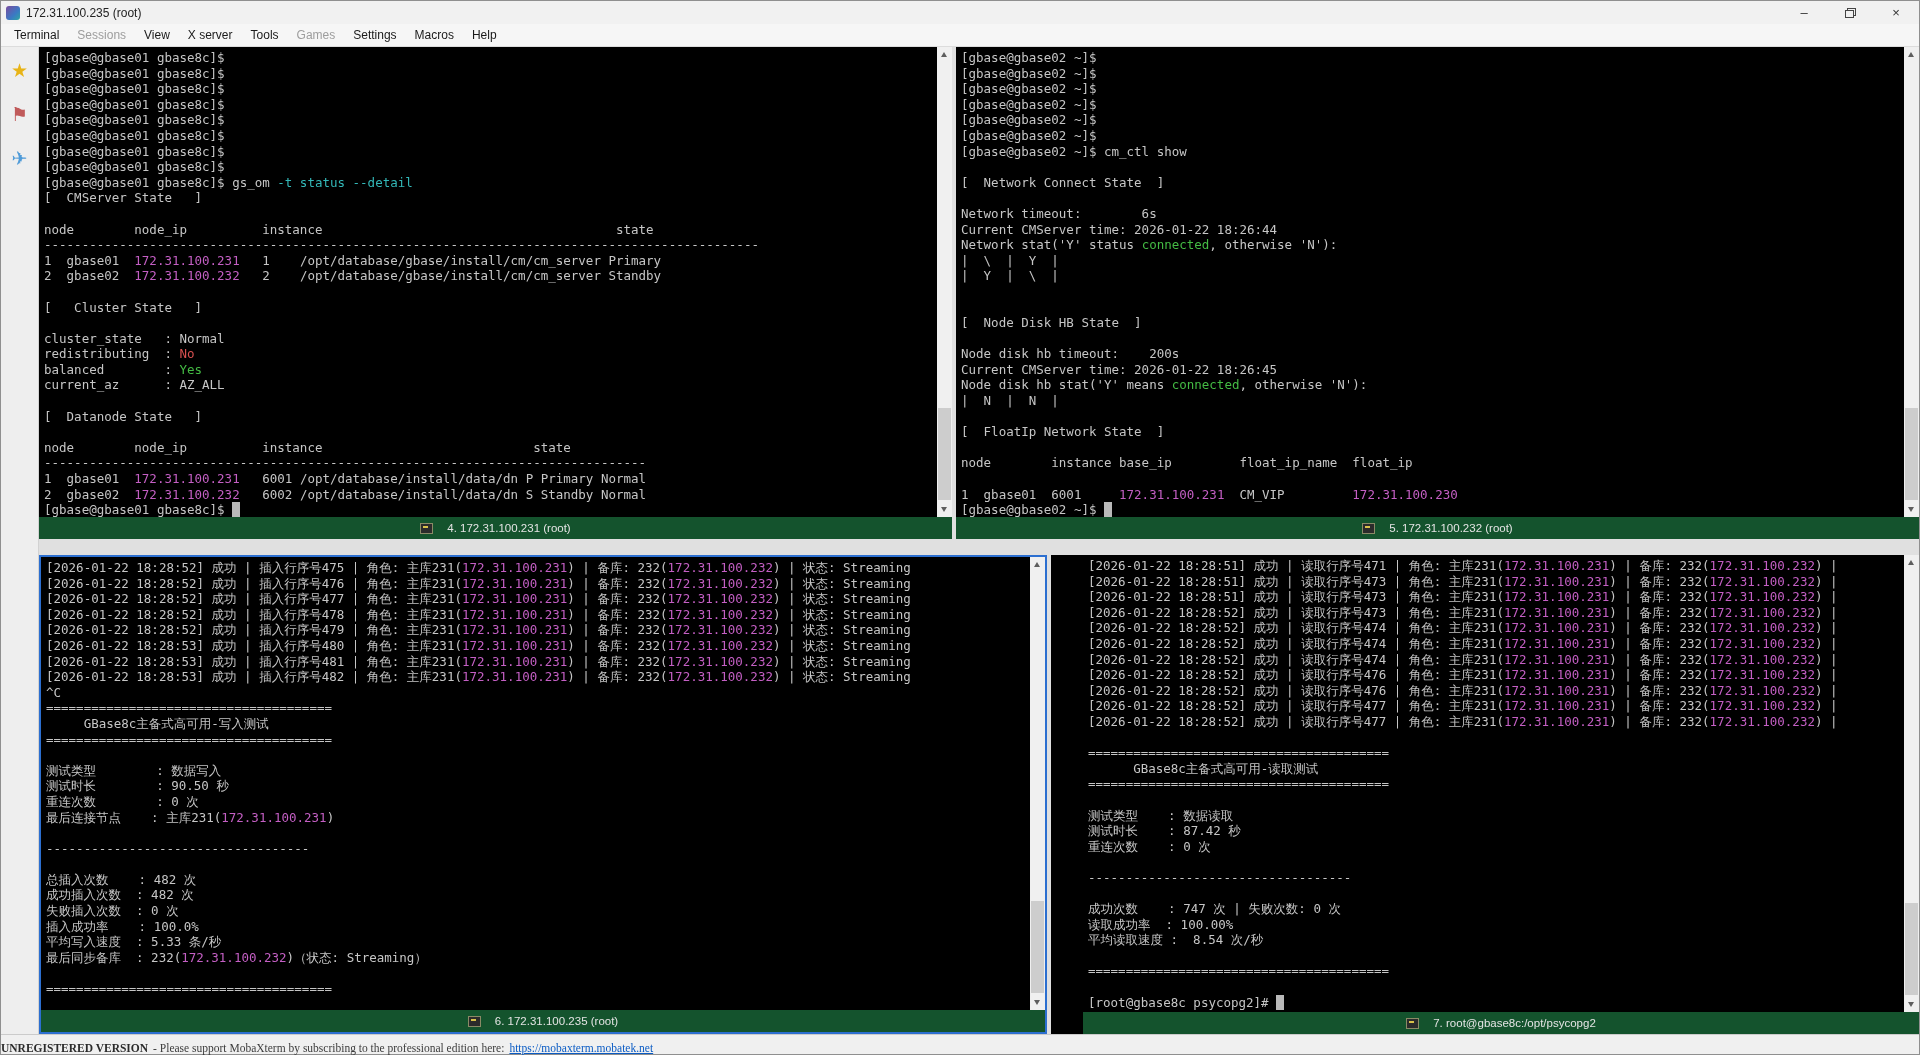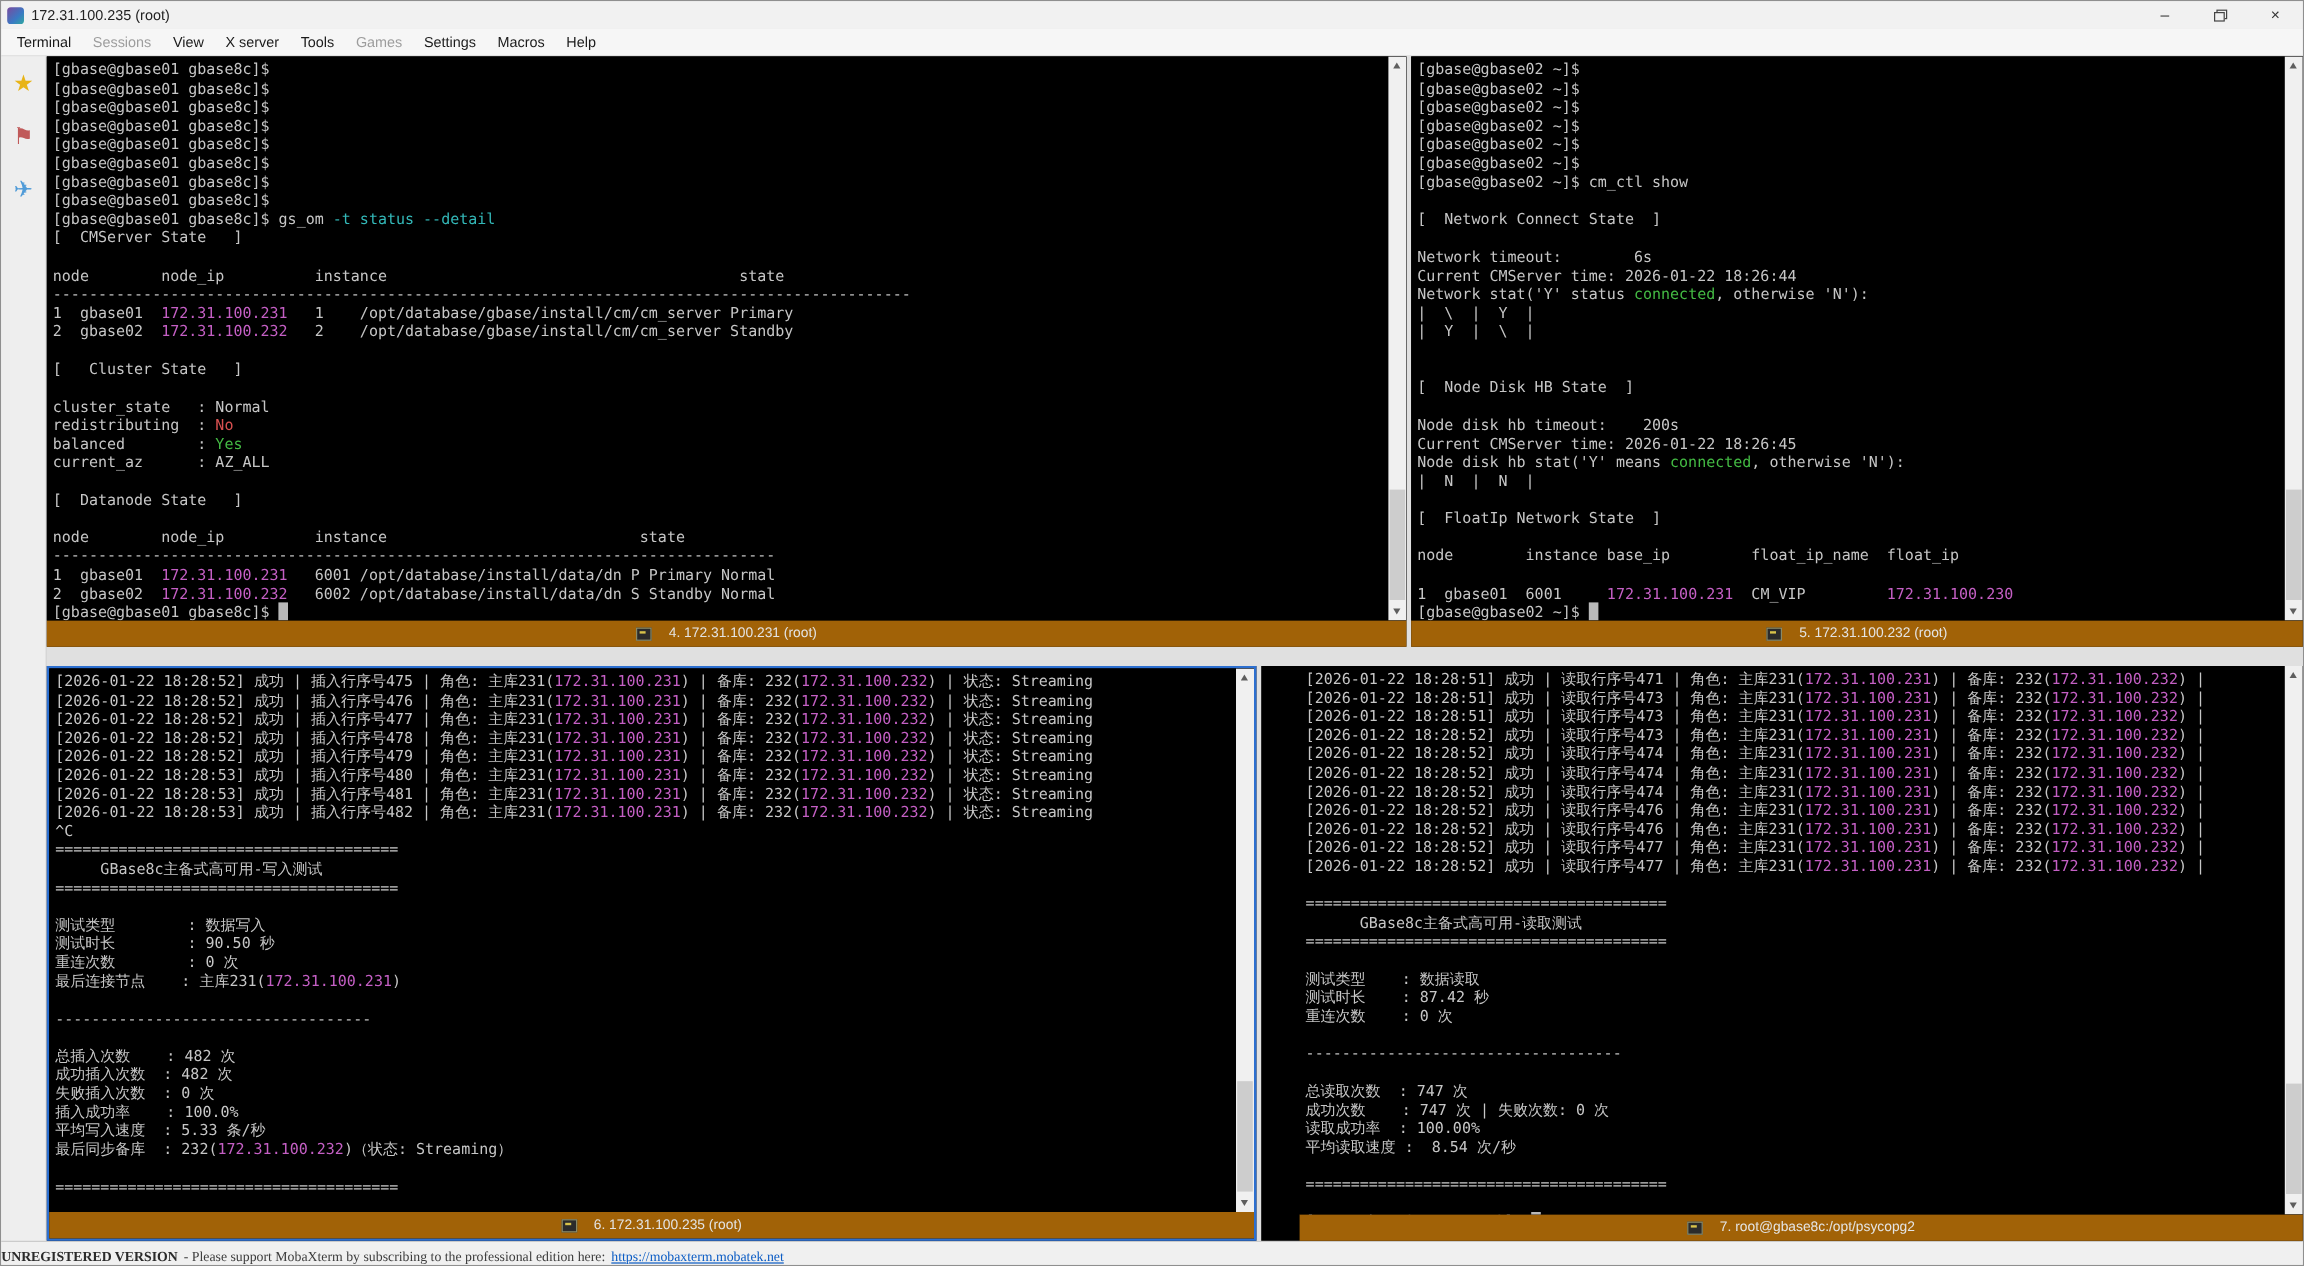--- a/index.html
+++ b/index.html
@@ -32,35 +32,35 @@
   .sidebar { width:38px; flex:0 0 auto; background:#eeeeee; border-right:1px solid #d2d2d2;
              display:flex; flex-direction:column; align-items:center; padding-top:10px; gap:18px; }
   .side-btn { width:26px; height:26px; display:flex; align-items:center; justify-content:center;
               font-size:19px; }
   .panes { flex:1; display:flex; flex-direction:column; min-width:0; }
   .prow { display:flex; min-height:0; }
   .row1 { height:492px; flex:0 0 auto; }
   .row2 { flex:1; margin-top:16px; }
 
   .pane { display:flex; flex-direction:column; background:#000; position:relative; min-width:0; }
-  .pane-4 { width:1133px; flex:0 0 auto; margin-right:4px; }
+  .pane-4 { width:913px; flex:0 0 auto; margin-right:4px; }
   .pane-5 { flex:1; }
   .pane-6 { width:1008px; flex:0 0 auto; margin-right:4px; border:2px solid #2c6fd0; }
   .pane-7 { flex:1;padding-left:32px; }
 
   .term { flex:1; position:relative; overflow:hidden; padding:3px 20px 0 5px; background:#000; }
   .tline { font-family:"DejaVu Sans Mono","Liberation Mono",monospace; font-size:12.5px;
            line-height:15.6px; white-space:pre; color:#c6c6c6; }
   .c-m { color:#c45fc4; }   
   .c-g { color:#44bb44; }   
   .c-r { color:#d85050; }   
   .c-c { color:#33b8b8; }   
   .cursor { background:#b9b9b9; color:#000; }
 
-  .caption { height:22px; flex:0 0 auto; background:#a16207; color:#e4e4e4; font-size:11.5px;
+  .caption { height:22px; flex:0 0 auto; background:#14532d; color:#e4e4e4; font-size:11.5px;
              display:flex; align-items:center; justify-content:center; gap:14px; }
   .cap-icon { width:13px; height:11px; background:#2b2b2b; border:1px solid #8a8a66; position:relative; }
   .cap-icon::after { content:""; position:absolute; left:2px; top:2px; width:5px; height:2px; background:#d8c24a; }
 
   
   .scrollbar { position:absolute; top:0; right:0; bottom:0; width:15px; background:#f0f0f0;
                display:flex; flex-direction:column; }
   .sb-arrow { height:15px; flex:0 0 auto; position:relative; }
   .sb-arrow::after { content:""; position:absolute; left:4px; border-left:3.5px solid transparent;
                      border-right:3.5px solid transparent; }
@@ -277,21 +277,20 @@
                 <div class="tline"><span class="c-d">========================================</span></div>
                 <div class="tline"><span class="c-d">      GBase8c主备式高可用-读取测试</span></div>
                 <div class="tline"><span class="c-d">========================================</span></div>
                 <div class="tline"> </div>
                 <div class="tline"><span class="c-d">测试类型    : 数据读取</span></div>
                 <div class="tline"><span class="c-d">测试时长    : 87.42 秒</span></div>
                 <div class="tline"><span class="c-d">重连次数    : 0 次</span></div>
                 <div class="tline"> </div>
                 <div class="tline"><span class="c-d">-----------------------------------</span></div>
                 <div class="tline"> </div>
-                <div class="tline"><span class="c-d">总读取次数  : 747 次</span></div>
                 <div class="tline"><span class="c-d">成功次数    : 747 次 | 失败次数: 0 次</span></div>
                 <div class="tline"><span class="c-d">读取成功率  : 100.00%</span></div>
                 <div class="tline"><span class="c-d">平均读取速度 :  8.54 次/秒</span></div>
                 <div class="tline"> </div>
                 <div class="tline"><span class="c-d">========================================</span></div>
                 <div class="tline"> </div>
                 <div class="tline"><span class="c-d">[root@gbase8c psycopg2]# </span><span class="cursor"> </span></div>
               </div>
             <div class="scrollbar">
               <span class="sb-arrow up"></span>

